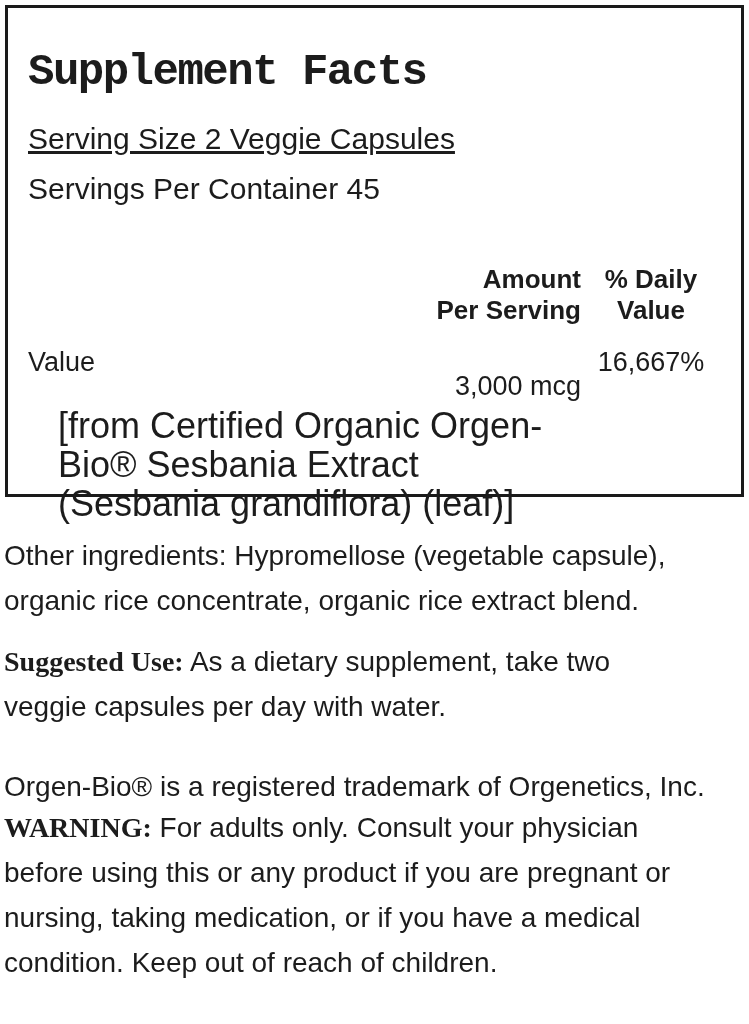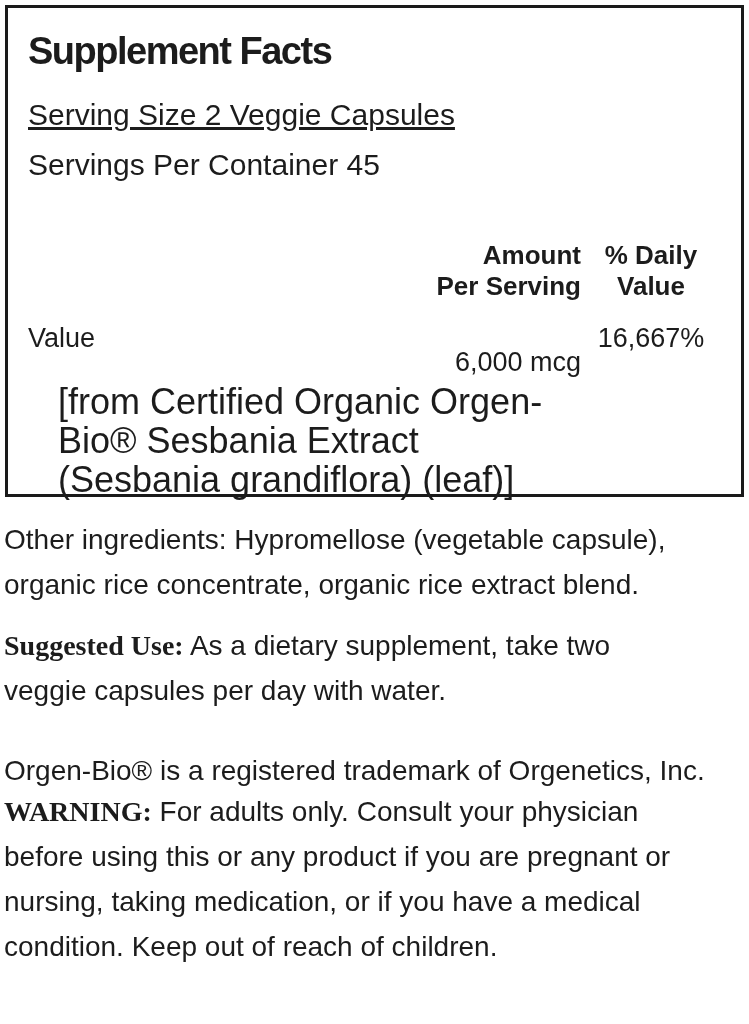--- a/index.html
+++ b/index.html
@@ -16,25 +16,26 @@
     width: 739px;
     height: 492px;
     margin: 5px 0 0 5px;
     border: 3px solid #1a1a1a;
     padding: 0 20px 14px 20px;
     display: flex;
     flex-direction: column;
     background: #fff;
   }
   .panel-title {
-    margin-top: 24px;
-    font-size: 38px;
+    margin-top: 42px;
+    font-size: 44px;
     font-weight: bold;
     letter-spacing: -1.5px;
     line-height: 1;
+    font-family: Liberation Mono, monospace;
   }
   .serving-line { font-size: 30px; line-height: 1.2; }
   .serving-size { margin-top: 27px; text-decoration: underline; }
   .servings-pc  { margin-top: 14px; }
 
   .bar { background: #060606; height: 16px; width: 100%; }
   .bar-top { margin-top: 26px; }
   .bar-mid { height: 10px; }
   .bar-bottom { margin-top: auto; }
 
@@ -65,21 +66,21 @@
 
   
   .content { padding: 0 2px 0 4px; }
   .para {
     font-size: 28px;
     line-height: 45px;
     white-space: pre-line;
     color: #1c1c1c;
   }
   .para .lead { font-weight: bold; font-family: Liberation Serif, serif; }
-  .p-other     { margin: 20px 0 16px 0; }
+  .p-other     { margin: 36px 0 16px 0; }
   .p-suggested { margin: 0 0 40px 0; }
   .p-warning   { margin: 0 0 30px 0; }
   .p-trademark { line-height: 36px; }
 </style>
 </head>
 <body>
 
 <div>
 
   <div class="facts-box">
@@ -95,21 +96,21 @@
       <div class="col-amount">Amount
 Per Serving</div>
       <div class="col-dv">% Daily
 Value</div>
     </div>
 
     <div class="bar bar-mid"></div>
 
     <div class="facts-row">
       <div class="col-name">Value</div>
-      <div class="col-amount">6,000 mcg</div>
+      <div class="col-amount">3,000 mcg</div>
       <div class="col-dv">16,667%</div>
     </div>
 
     <div class="ingredient-note">[from Certified Organic Orgen-
 Bio® Sesbania Extract
 (Sesbania grandiflora) (leaf)]</div>
 
     <div class="bar bar-bottom"></div>
   </div>
 

